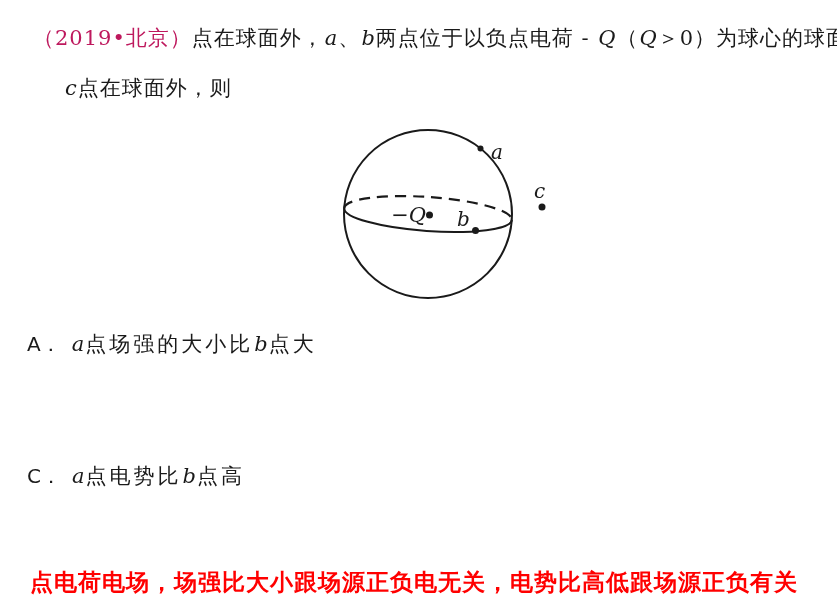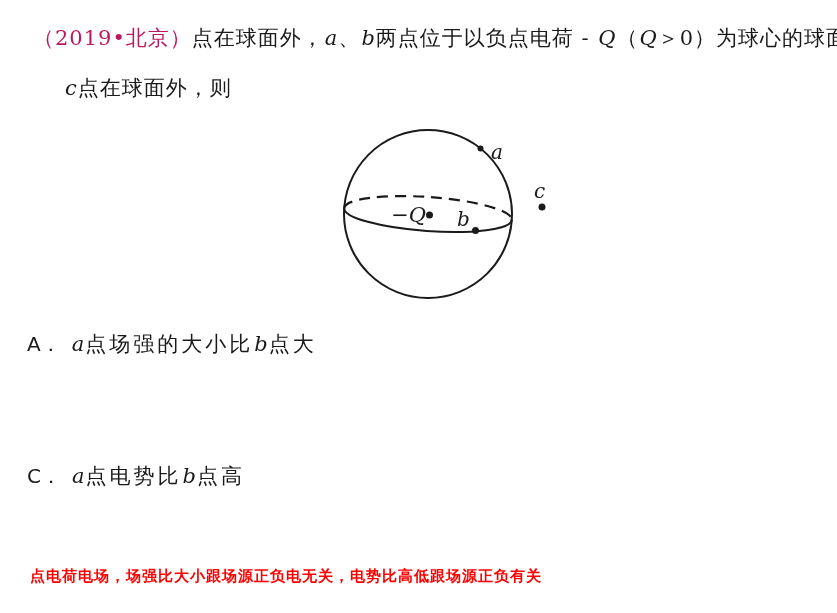--- a/index.html
+++ b/index.html
@@ -34,21 +34,21 @@
   .opt-label {
     font-family: "DejaVu Sans", "Liberation Sans", sans-serif;
     font-size: 20px;
     letter-spacing: 0;
     margin-right: 10px;
   }
   .opt-text { letter-spacing: 3px; }
   .footer-note {
     font-family: "Liberation Sans", "DejaVu Sans", sans-serif;
     font-weight: bold;
-    font-size: 15px;
+    font-size: 23px;
     letter-spacing: 1px;
     color: #ff0000;
     white-space: nowrap;
   }
   .diagram-svg { display: block; }
   .svg-label {
     font-family: "DejaVu Serif", serif;
     font-style: italic;
     font-size: 20px;
     fill: #1a1a1a;

